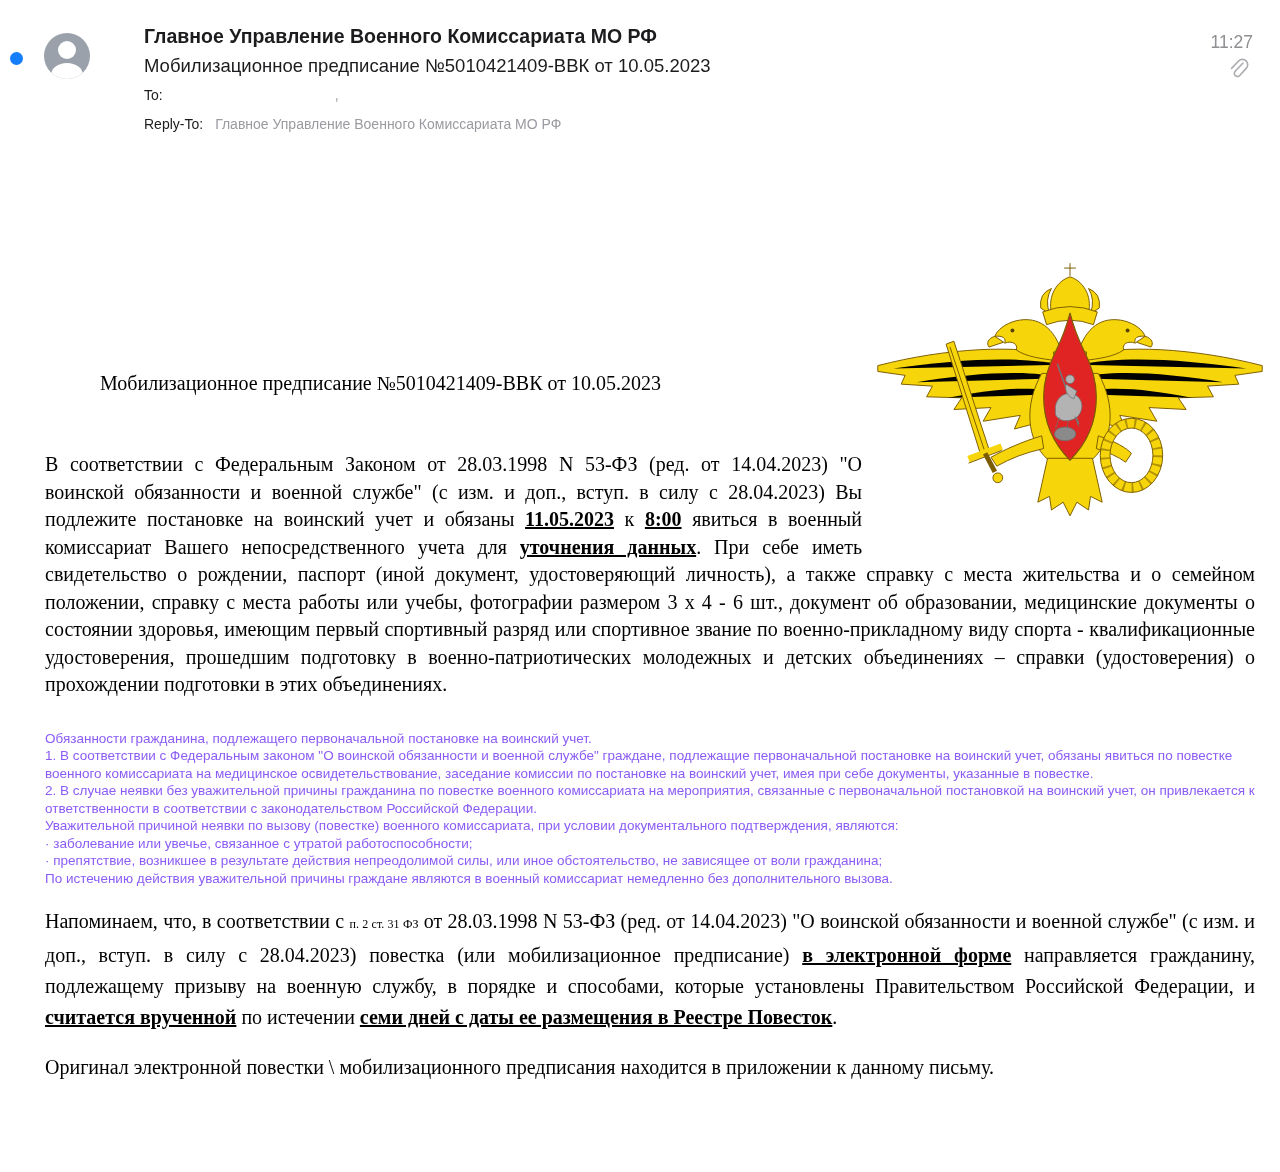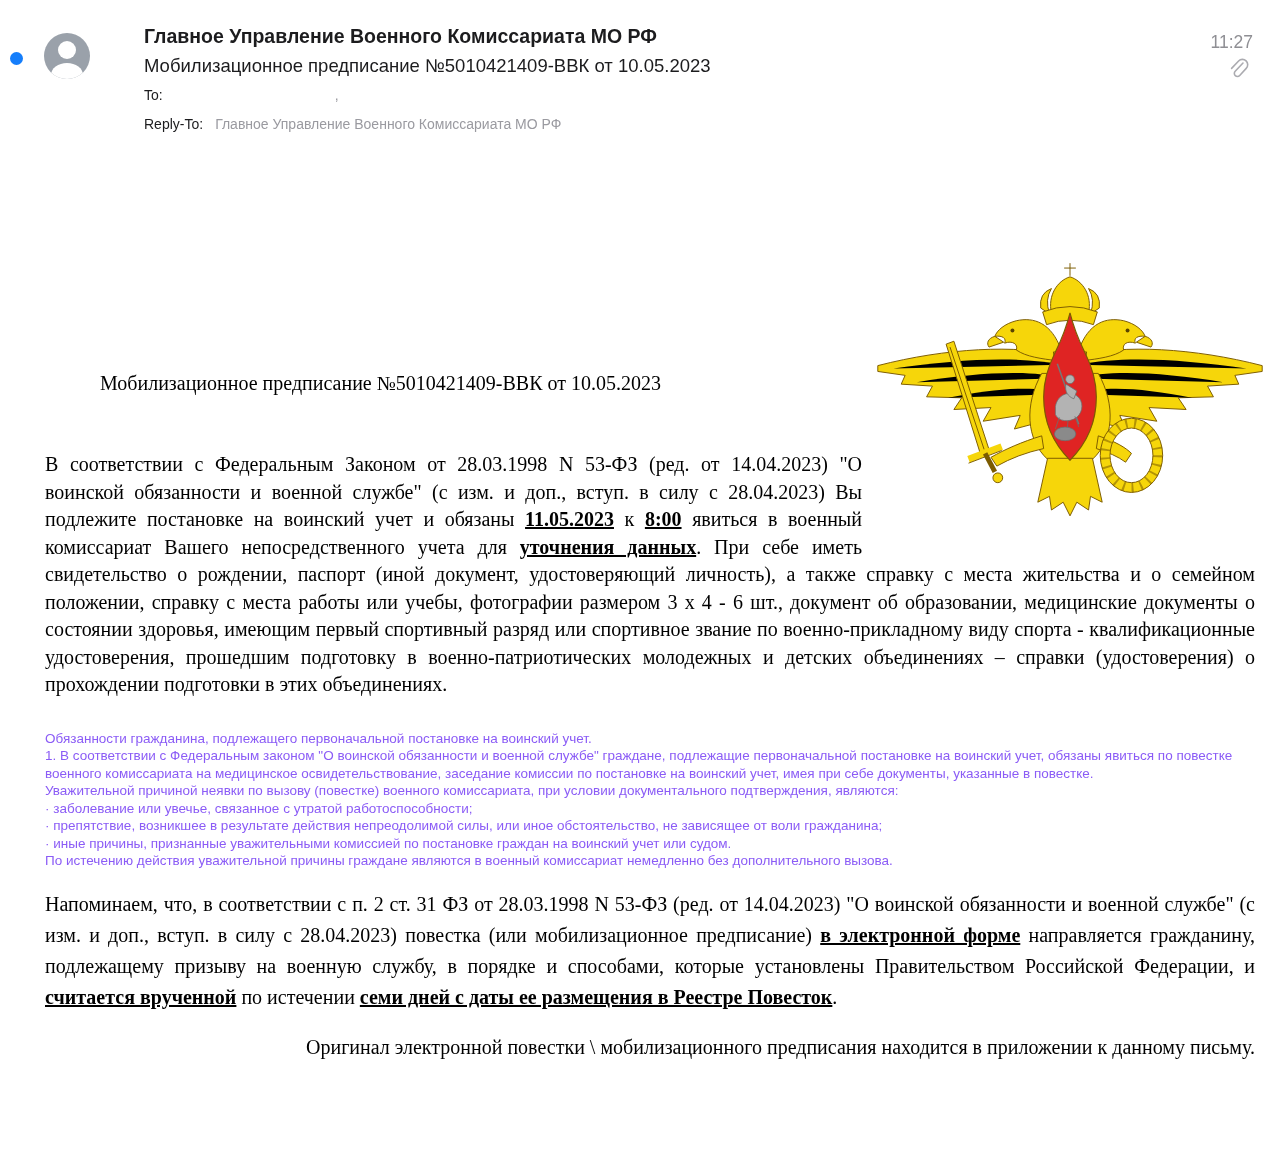--- a/index.html
+++ b/index.html
@@ -30,24 +30,24 @@
   .time{position:absolute;top:32px;right:27px;font-size:17.5px;color:var(--muted-gray);}
   .clip{position:absolute;top:58px;right:31px;}
 
   
   .doc{padding:20px 25px 0 45px;font-family:"Liberation Serif",serif;color:var(--text-black);}
   .emblem{float:right;width:400px;height:270px;margin:70px -15px 10px 8px;padding:0;}
   .doc-title{margin:185px 0 0 0;padding-left:55px;font-size:20px;line-height:26px;}
   .para{margin:0;font-size:20px;line-height:27.5px;text-align:justify;}
   .p1{margin-top:55px;}
   .p2{margin-top:19px;line-height:31px;}
-  .p3{margin-top:21px;text-align:right;}
+  .p3{margin-top:21px;text-align:left;}
   .seg-b{font-weight:bold;}
   .seg-u{text-decoration:underline;}
-  .seg-sm{font-size:20px;}
+  .seg-sm{font-size:12px;}
   .fine{margin-top:31px;font-family:"Liberation Sans",sans-serif;font-size:13.5px;
         line-height:17.5px;color:#8b5cf6;}
   .fine .fine-line{margin:0;}
 
   
   .g{fill:var(--gold);stroke:var(--gold-dark);stroke-width:1;stroke-linejoin:round;}
   .ol{fill:none;stroke:var(--gold-dark);stroke-width:1;}
   .red{fill:var(--shield-red);stroke:var(--gold-dark);stroke-width:1.2;}
   .s{fill:var(--rider-gray);stroke:#6e6e6e;stroke-width:.8;}
 </style>
@@ -154,24 +154,24 @@
       </svg>
     </figure>
 
     <p class="doc-title">Мобилизационное предписание №5010421409-ВВК от 10.05.2023</p>
 
     <p class="para p1"><span>В соответствии с Федеральным Законом от 28.03.1998 N 53-ФЗ (ред. от 14.04.2023)  "О воинской обязанности и военной службе" (с изм. и доп., вступ. в силу с 28.04.2023) Вы подлежите постановке на воинский учет и обязаны </span><span class="seg-b seg-u">11.05.2023</span><span> к </span><span class="seg-b seg-u">8:00</span><span> явиться в военный комиссариат Вашего непосредственного учета для </span><span class="seg-b seg-u">уточнения данных</span><span>. При себе иметь свидетельство о рождении, паспорт (иной документ, удостоверяющий личность), а также справку с места жительства и о семейном положении, справку с места работы или учебы, фотографии размером 3 х 4 - 6 шт., документ об образовании, медицинские документы о состоянии здоровья, имеющим первый спортивный разряд или спортивное звание по военно-прикладному виду спорта - квалификационные удостоверения, прошедшим подготовку в военно-патриотических молодежных и детских объединениях – справки (удостоверения) о прохождении подготовки в этих объединениях.</span></p>
 
     <div class="fine">
         <p class="fine-line">Обязанности гражданина, подлежащего первоначальной постановке на воинский учет.</p>
         <p class="fine-line">1. В соответствии с Федеральным законом "О воинской обязанности и военной службе" граждане, подлежащие первоначальной постановке на воинский учет, обязаны явиться по повестке военного комиссариата на медицинское освидетельствование, заседание комиссии по постановке на воинский учет, имея при себе документы, указанные в повестке.</p>
+        <p class="fine-line">2. В случае неявки без уважительной причины гражданина по повестке военного комиссариата на мероприятия, связанные с первоначальной постановкой на воинский учет, он привлекается к ответственности в соответствии с законодательством Российской Федерации.</p>
         <p class="fine-line">Уважительной причиной неявки по вызову (повестке) военного комиссариата, при условии документального подтверждения, являются:</p>
         <p class="fine-line">· заболевание или увечье, связанное с утратой работоспособности;</p>
         <p class="fine-line">· препятствие, возникшее в результате действия непреодолимой силы, или иное обстоятельство, не зависящее от воли гражданина;</p>
-        <p class="fine-line">· иные причины, признанные уважительными комиссией по постановке граждан на воинский учет или судом.</p>
         <p class="fine-line">По истечению действия уважительной причины граждане являются в военный комиссариат немедленно без дополнительного вызова.</p>
       </div>
 
     <p class="para p2"><span>Напоминаем, что, в соответствии с </span><span class="seg-sm">п. 2 ст. 31 ФЗ</span><span> от 28.03.1998 N 53-ФЗ (ред. от 14.04.2023)  "О воинской обязанности и военной службе" (с изм. и доп., вступ. в силу с 28.04.2023) повестка (или мобилизационное предписание) </span><span class="seg-b seg-u">в электронной форме</span><span> направляется гражданину, подлежащему призыву на военную службу, в порядке и способами, которые установлены Правительством Российской Федерации, и </span><span class="seg-b seg-u">считается врученной</span><span> по истечении </span><span class="seg-b seg-u">семи дней с даты ее размещения в Реестре Повесток</span><span>.</span></p>
 
     <p class="para p3">Оригинал электронной повестки \ мобилизационного предписания находится в приложении к данному письму.</p>
 
   </main>
 </div>
 

